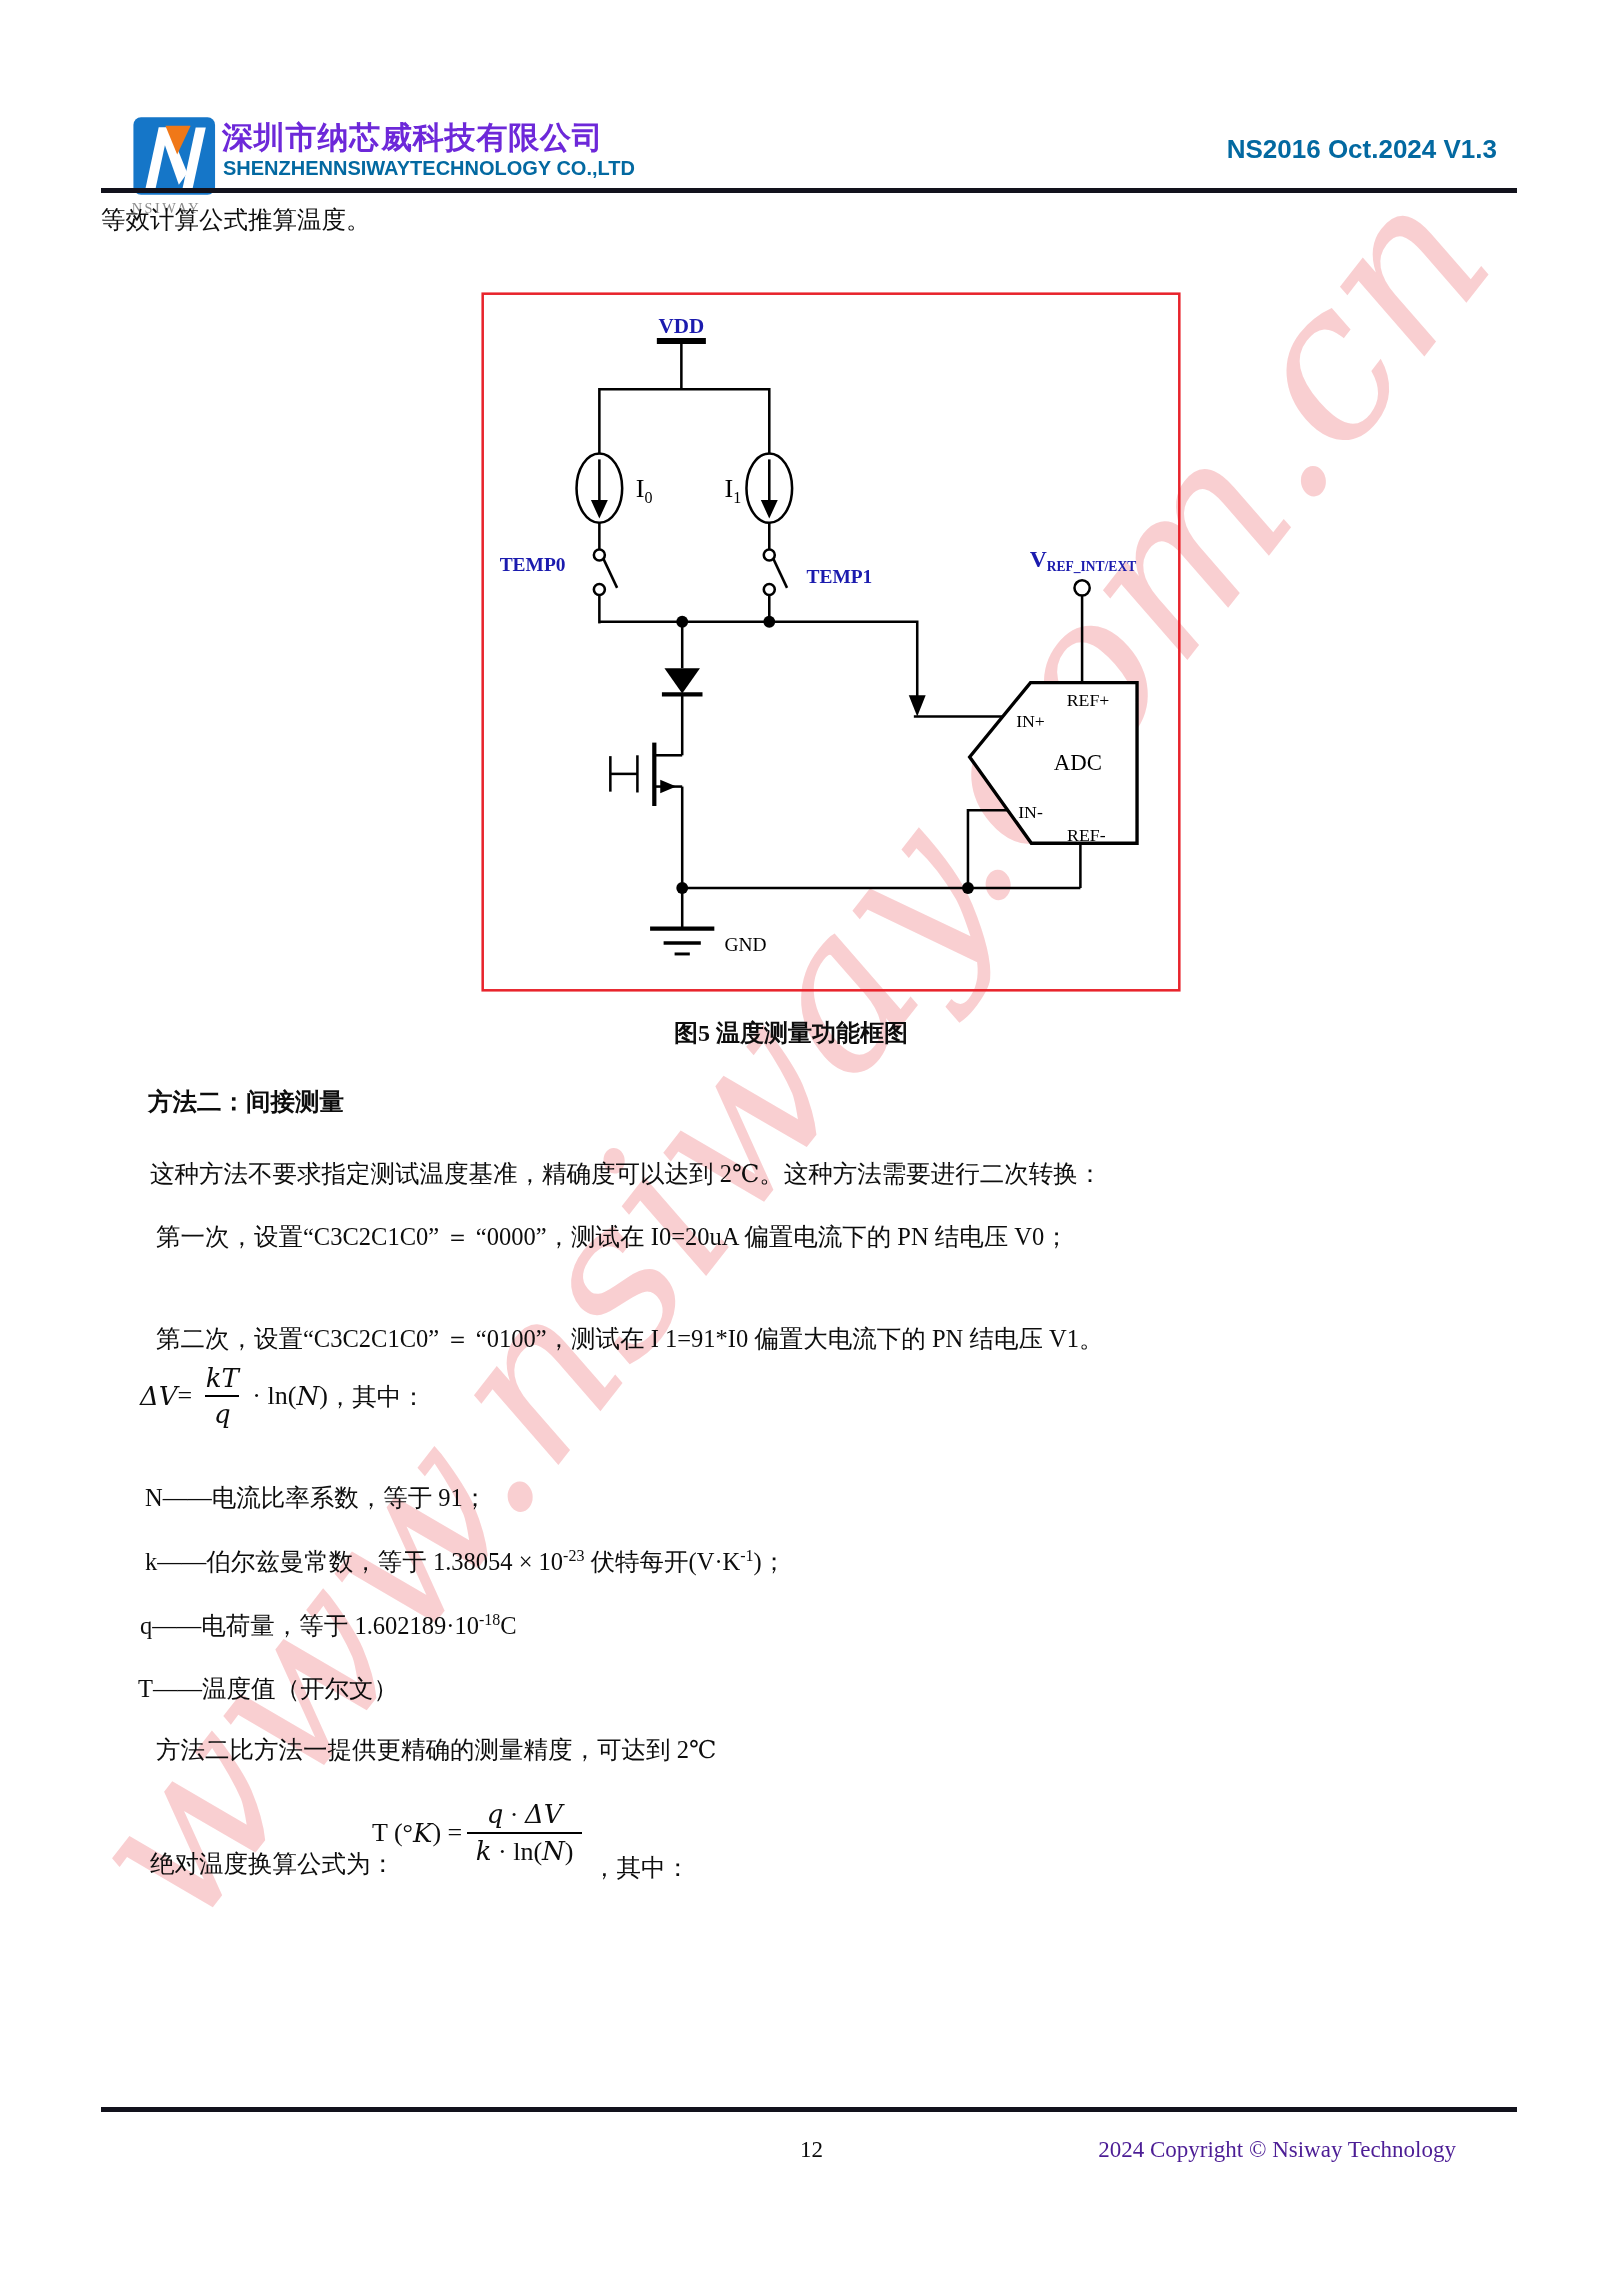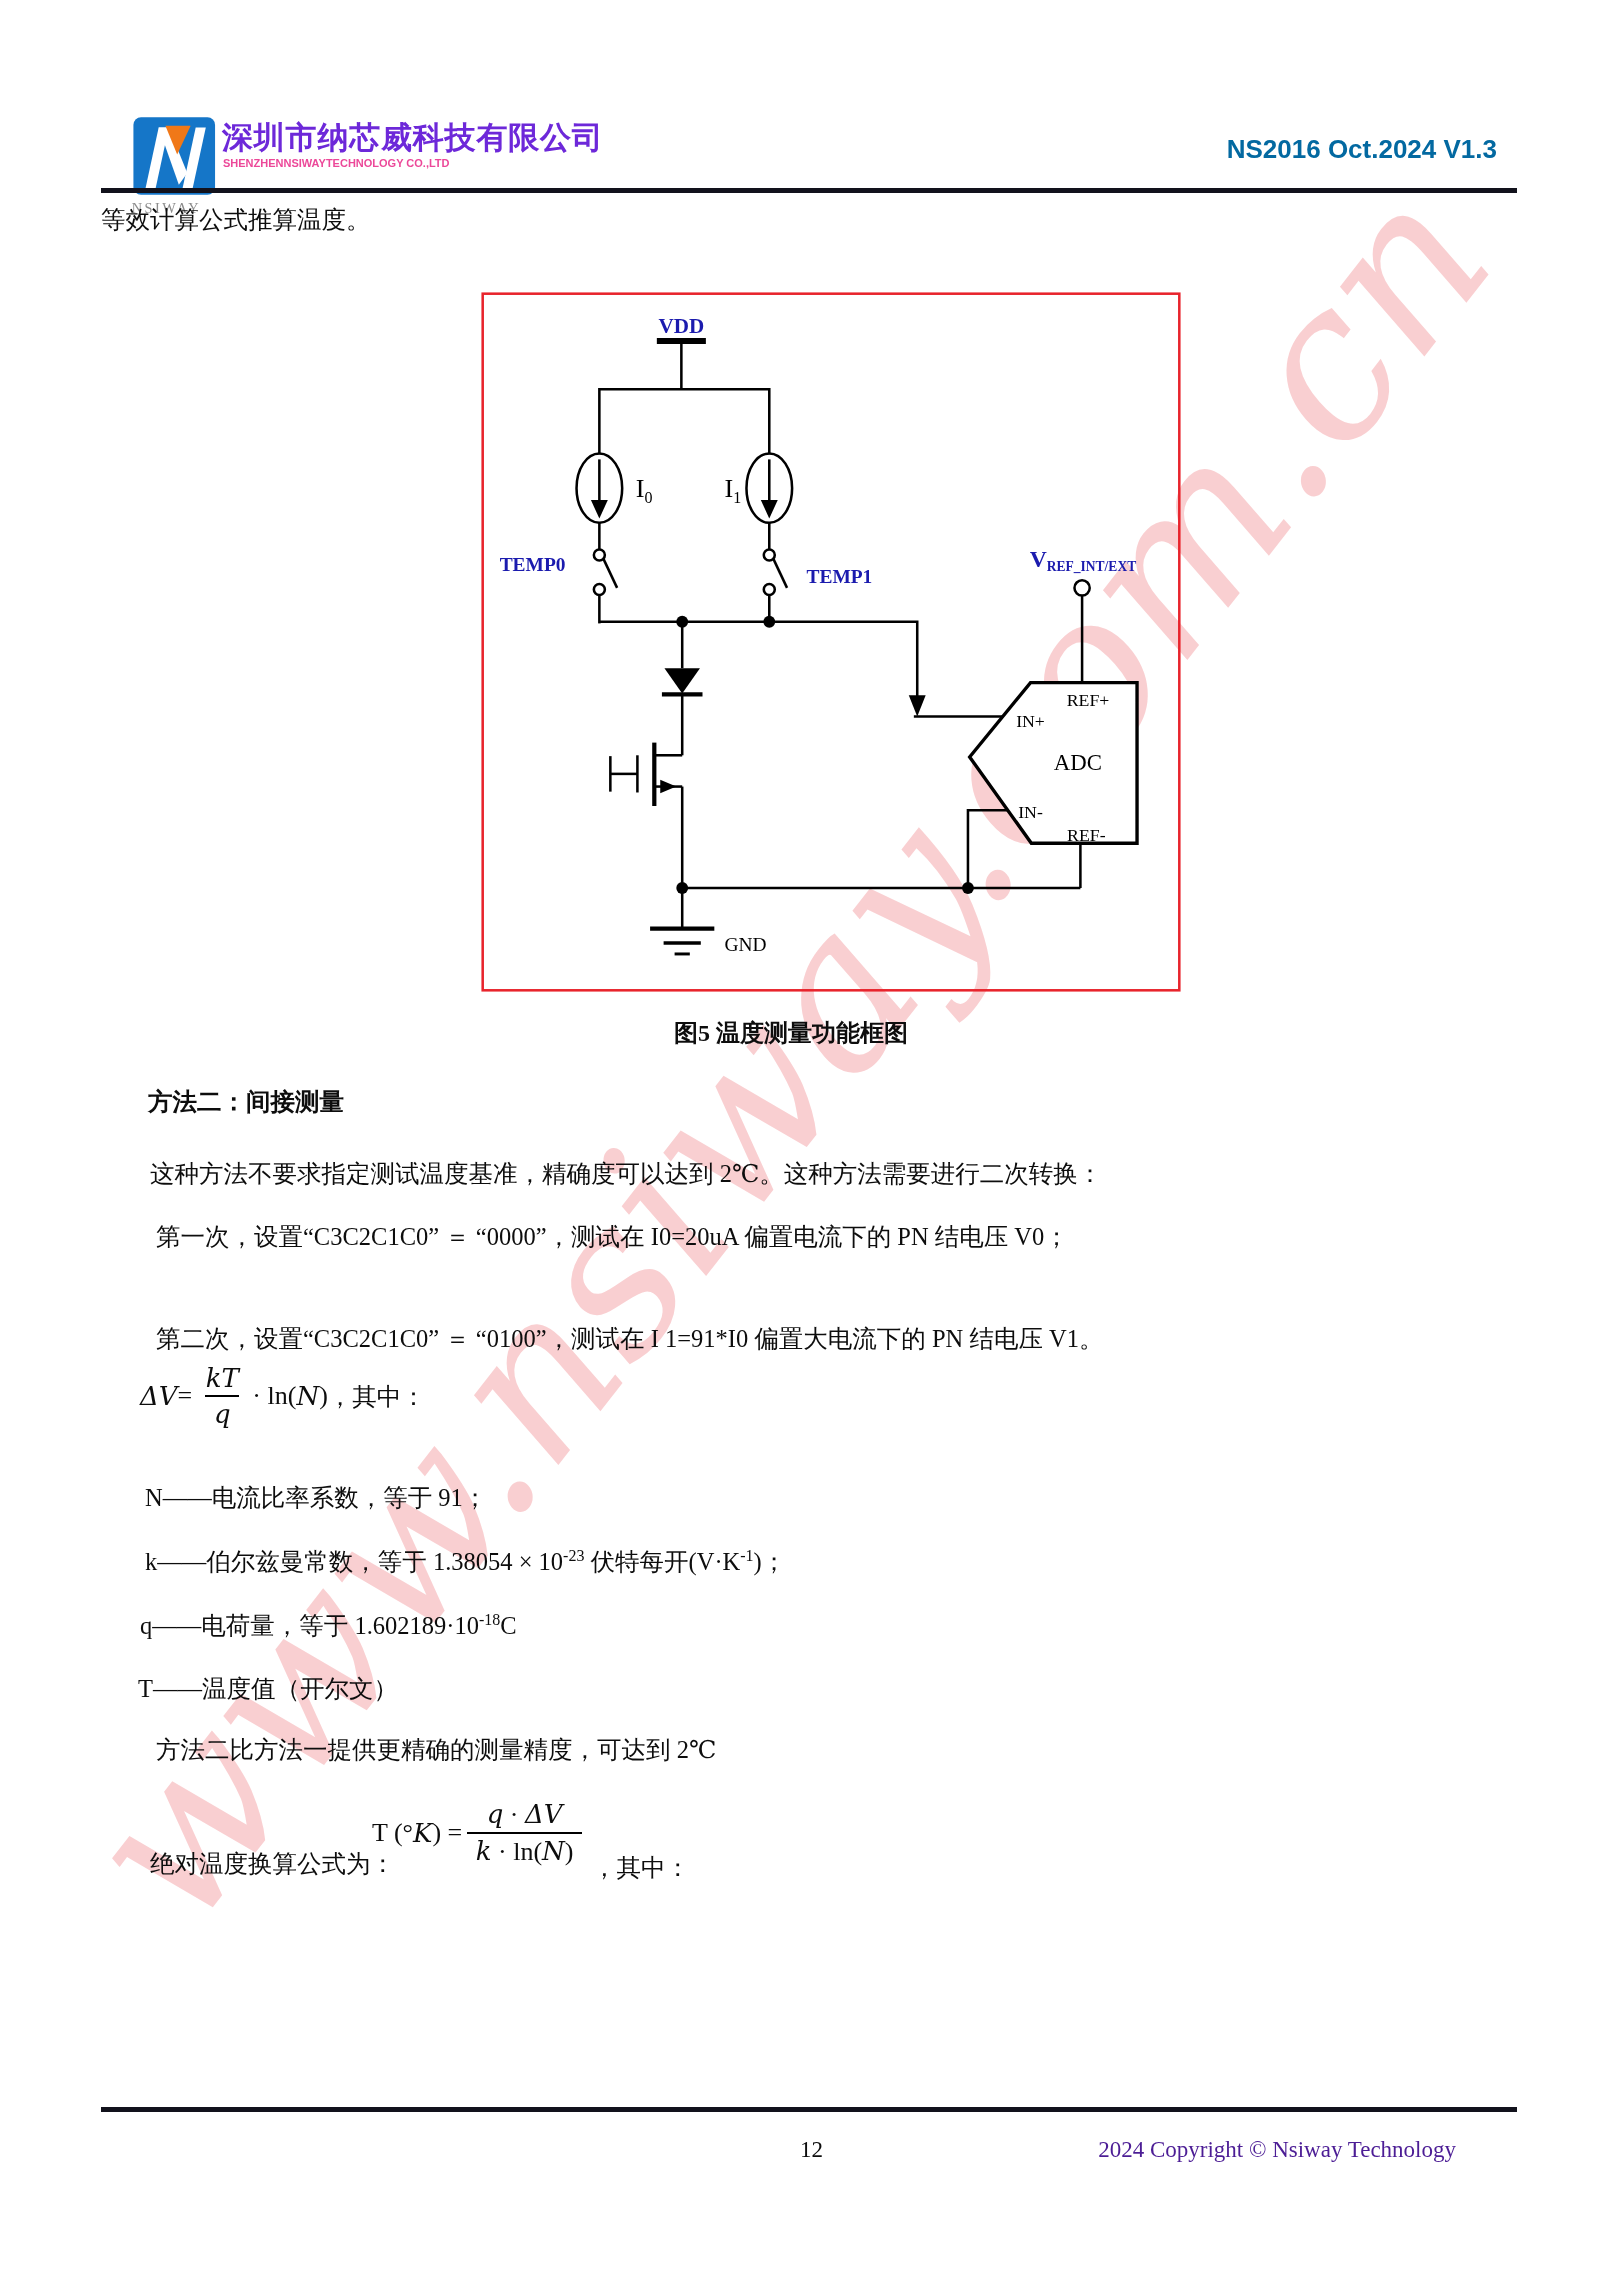--- a/index.html
+++ b/index.html
@@ -11,21 +11,21 @@
              line-height:237px;text-align:center;font-size:211px;font-style:italic;
              font-family:"DejaVu Serif","Liberation Serif",serif;
              color:rgba(238,115,120,0.34);transform:rotate(-52deg);
              white-space:nowrap;z-index:1;pointer-events:none;}
   .content{position:relative;z-index:2;}
   
   .logo-box{left:125px;top:117px;width:101px;height:100px;}
   .company-cn{left:222px;top:117px;font-family:"Liberation Sans","DejaVu Sans",sans-serif;
               font-weight:bold;font-size:31px;color:#6d28d9;letter-spacing:0.8px;}
   .company-en{left:223px;top:157px;font-family:"Liberation Sans","DejaVu Sans",sans-serif;
-              font-weight:bold;font-size:11px;color:#ec4899;}
+              font-weight:bold;font-size:20px;color:#0369a1;}
   .version{left:981px;top:134px;width:516px;text-align:right;
            font-family:"Liberation Sans","DejaVu Sans",sans-serif;font-weight:bold;font-size:26px;color:#0369a1;}
   .rule{left:101px;width:1416px;height:5px;background:#12121c;}
   .rule.hdr{top:188px;}
   .rule.ftr{top:2107px;}
   
   .t{font-size:24.5px;white-space:nowrap;}
   .intro{left:101px;top:203px;}
   .caption{left:441px;top:1017px;width:700px;text-align:center;font-weight:bold;font-size:24px;}
   .heading{left:148px;top:1085px;font-weight:bold;font-family:"Liberation Sans","DejaVu Sans",sans-serif;font-size:24.5px;}

